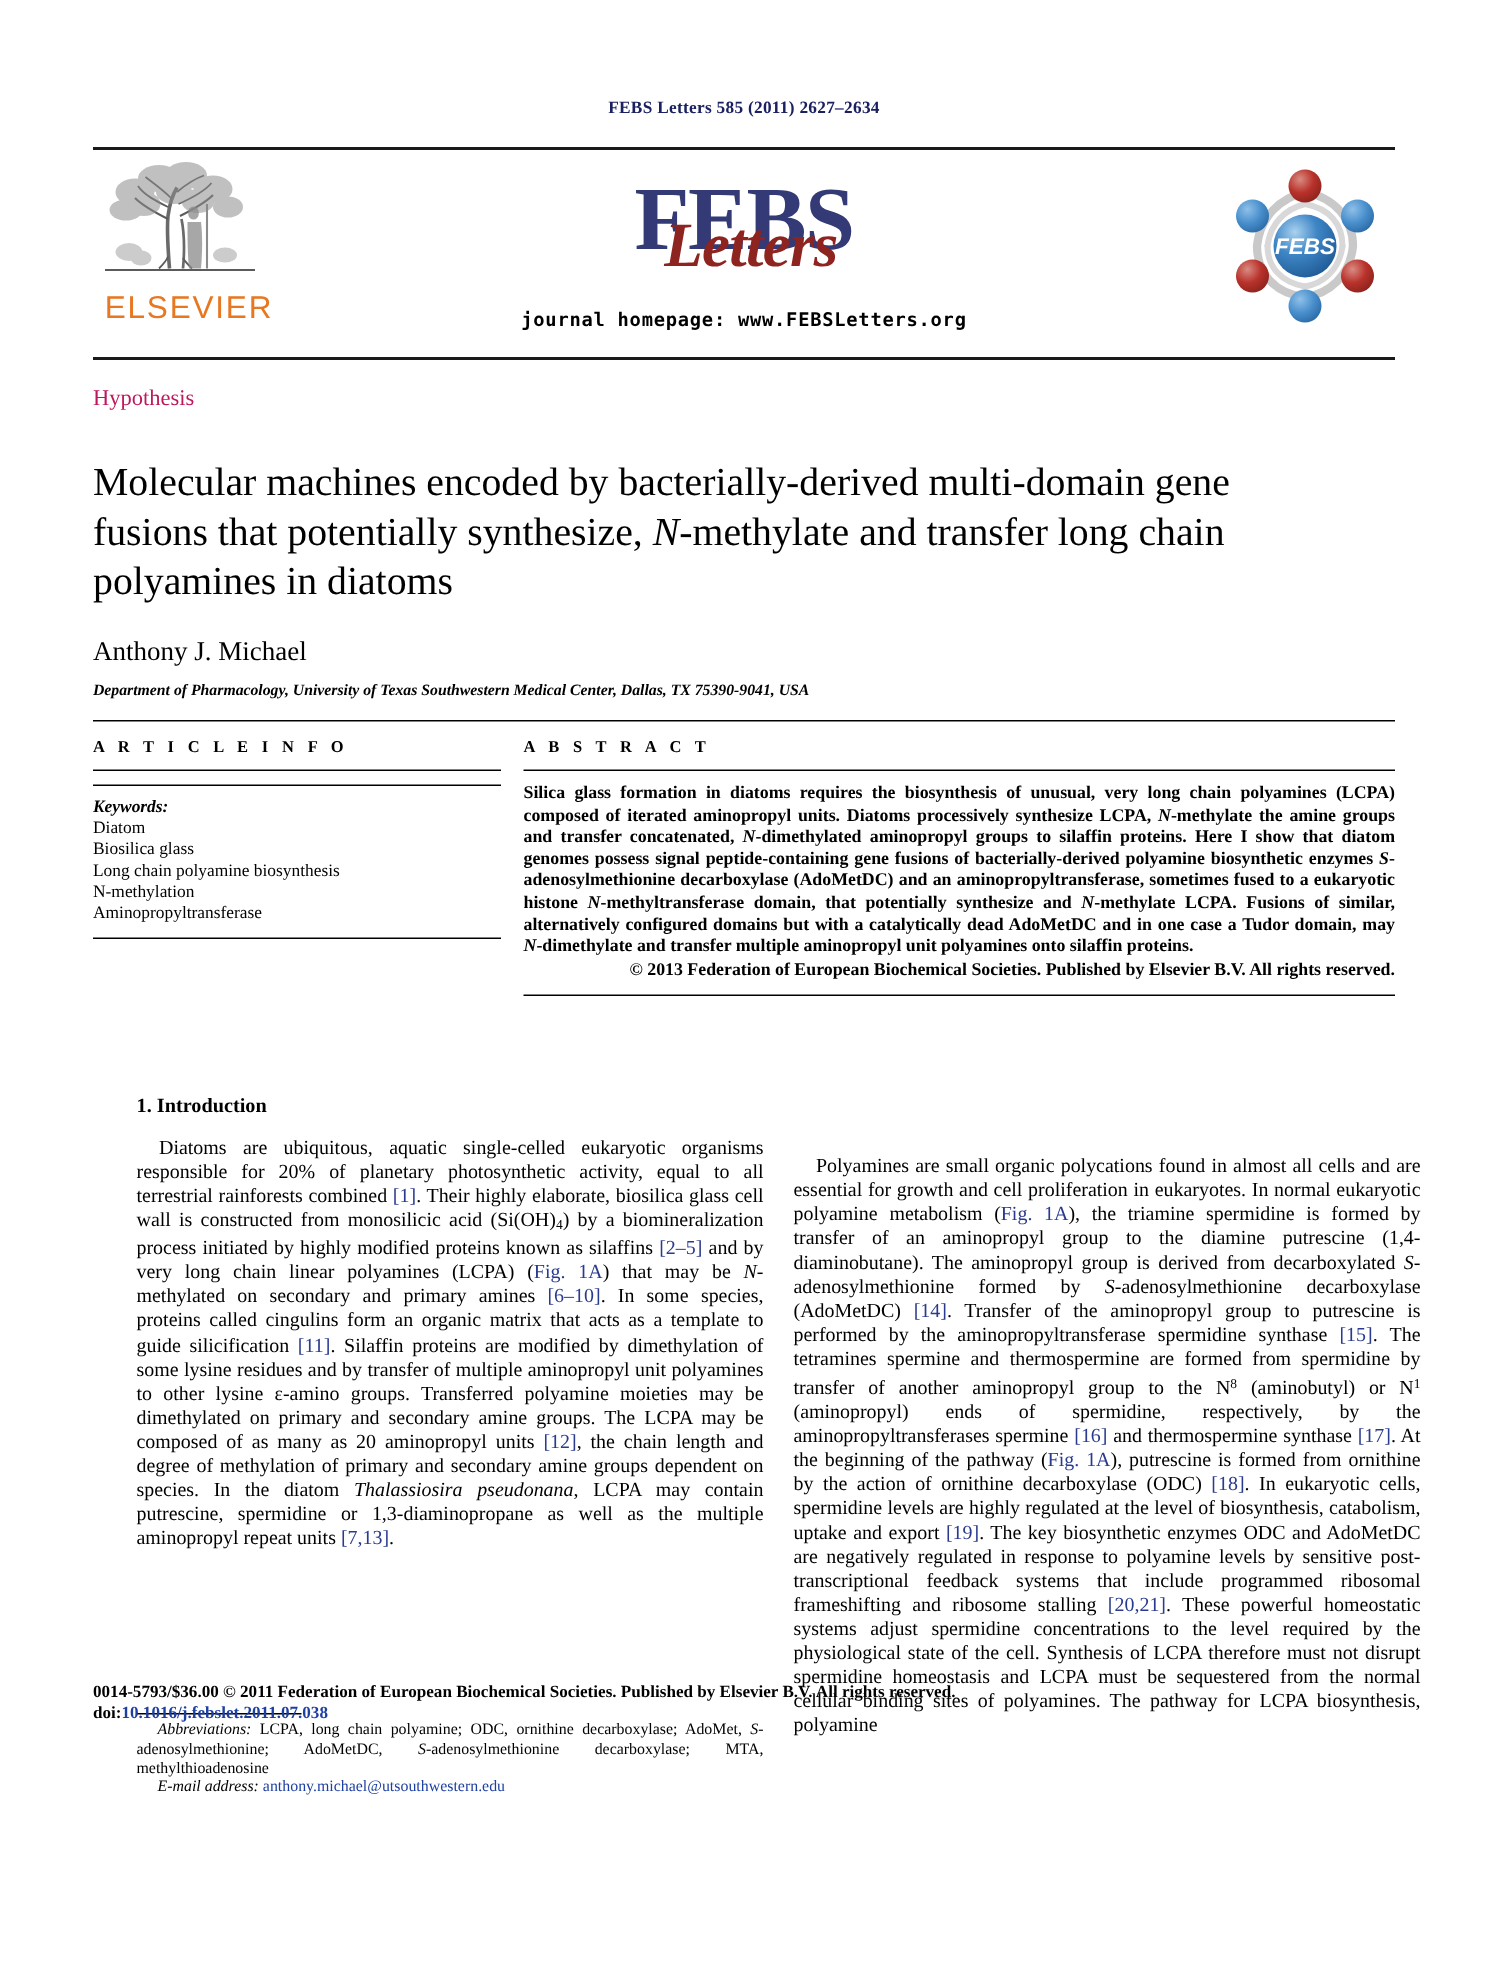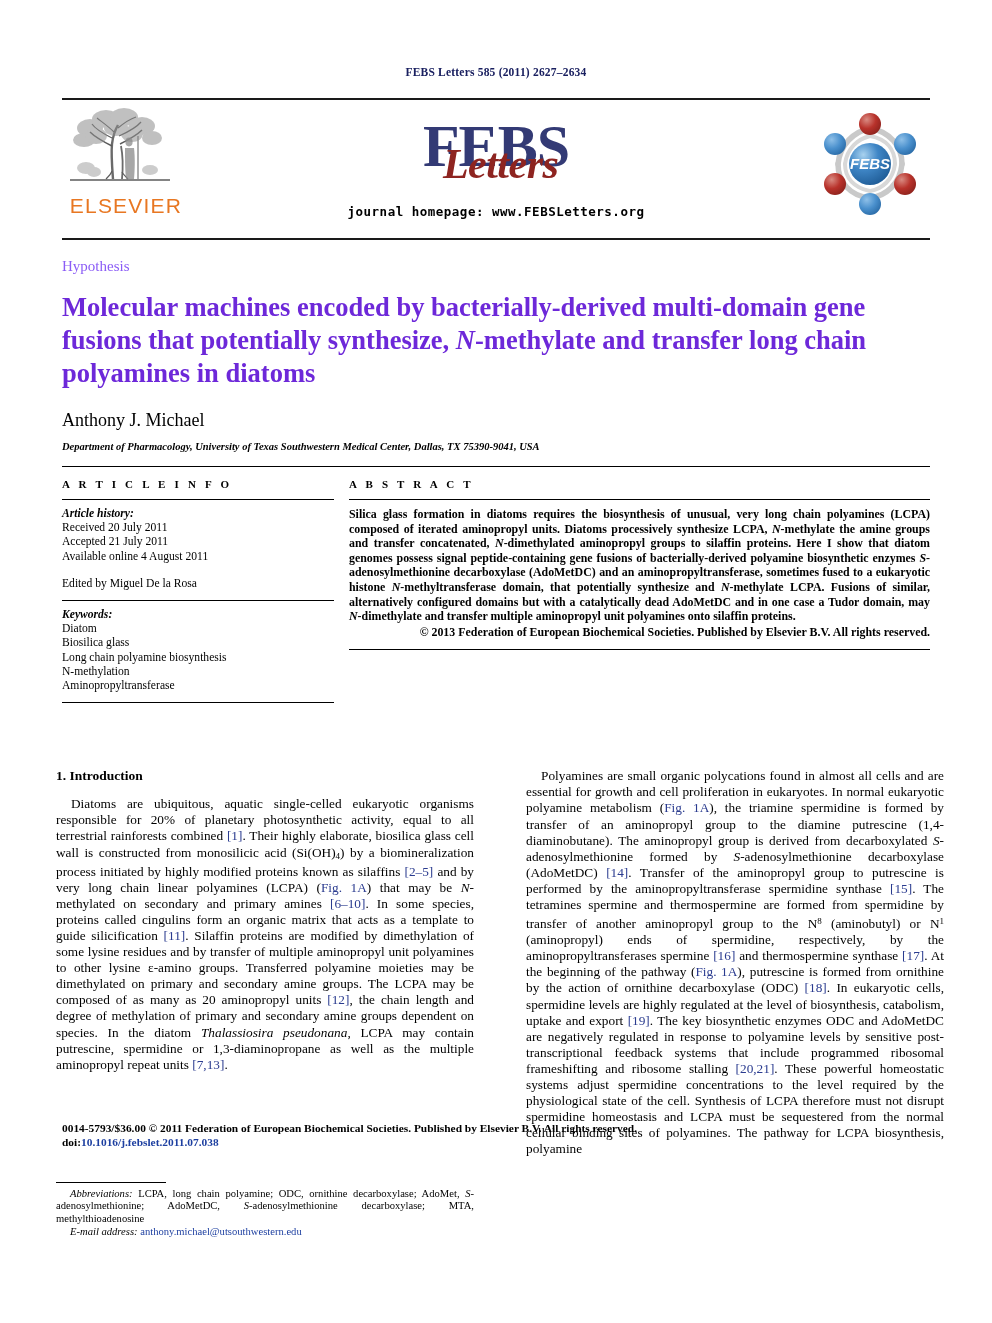--- a/index.html
+++ b/index.html
@@ -117,30 +117,30 @@
   }
 
   
   .article-head {
     margin: 0 62px;
     padding-top: 18px;
   }
   .section-label {
     font-family: "Liberation Serif", serif;
     font-size: 15px;
-    color: #8b5cf6;
-    margin-bottom: 16px;
+    color: #be185d;
+    margin-bottom: 30px;
   }
   .title {
     font-family: "Liberation Serif", serif;
     font-size: 26.5px;
     line-height: 33px;
-    font-weight: bold;
+    font-weight: normal;
     margin: 0 0 20px 0;
-    color: #6d28d9;
+    color: #000000;
     max-width: 830px;
   }
   .title i { font-style: italic; }
   .author {
     font-family: "Liberation Serif", serif;
     font-size: 18px;
     margin-bottom: 10px;
   }
   .affiliation {
     font-family: "Liberation Serif", serif;
@@ -202,24 +202,25 @@
   .copyright-line {
     text-align: right;
     font-weight: bold;
     font-size: 11.9px;
     line-height: 15px;
     margin-top: 1px;
   }
 
   
   .body-cols {
-    margin: 0 56px;
+    margin: 0 91px;
     display: flex;
     margin-top: 58px;
-    gap: 52px;
+    gap: 20px;
+    align-items: center;
   }
   .bcol {
     width: 418px;
     flex: 0 0 418px;
     position: relative;
   }
   h2.intro-head {
     font-family: "Liberation Serif", serif;
     font-weight: bold;
     font-size: 13.5px;
@@ -391,28 +392,20 @@
     </h1>
     <div class="author">Anthony J. Michael</div>
     <div class="affiliation">Department of Pharmacology, University of Texas Southwestern Medical Center, Dallas, TX 75390-9041, USA</div>
   </div>
 
   <div class="info-abstract">
 
     <div class="col-info">
       <div class="sec-head">A R T I C L E    I N F O</div>
       <div class="rule"></div>
-      <div class="info-block">
-        <div class="ital-head">Article history:</div>
-        <div>Received 20 July 2011</div>
-        <div>Accepted 21 July 2011</div>
-        <div>Available online 4 August 2011</div>
-        <div class="info-gap"></div>
-        <div>Edited by Miguel De la Rosa</div>
-      </div>
       <div class="rule2"></div>
       <div class="info-block">
         <div class="ital-head">Keywords:</div>
         <div>Diatom</div>
         <div>Biosilica glass</div>
         <div>Long chain polyamine biosynthesis</div>
         <div>N-methylation</div>
         <div>Aminopropyltransferase</div>
       </div>
       <div class="rule2"></div>

